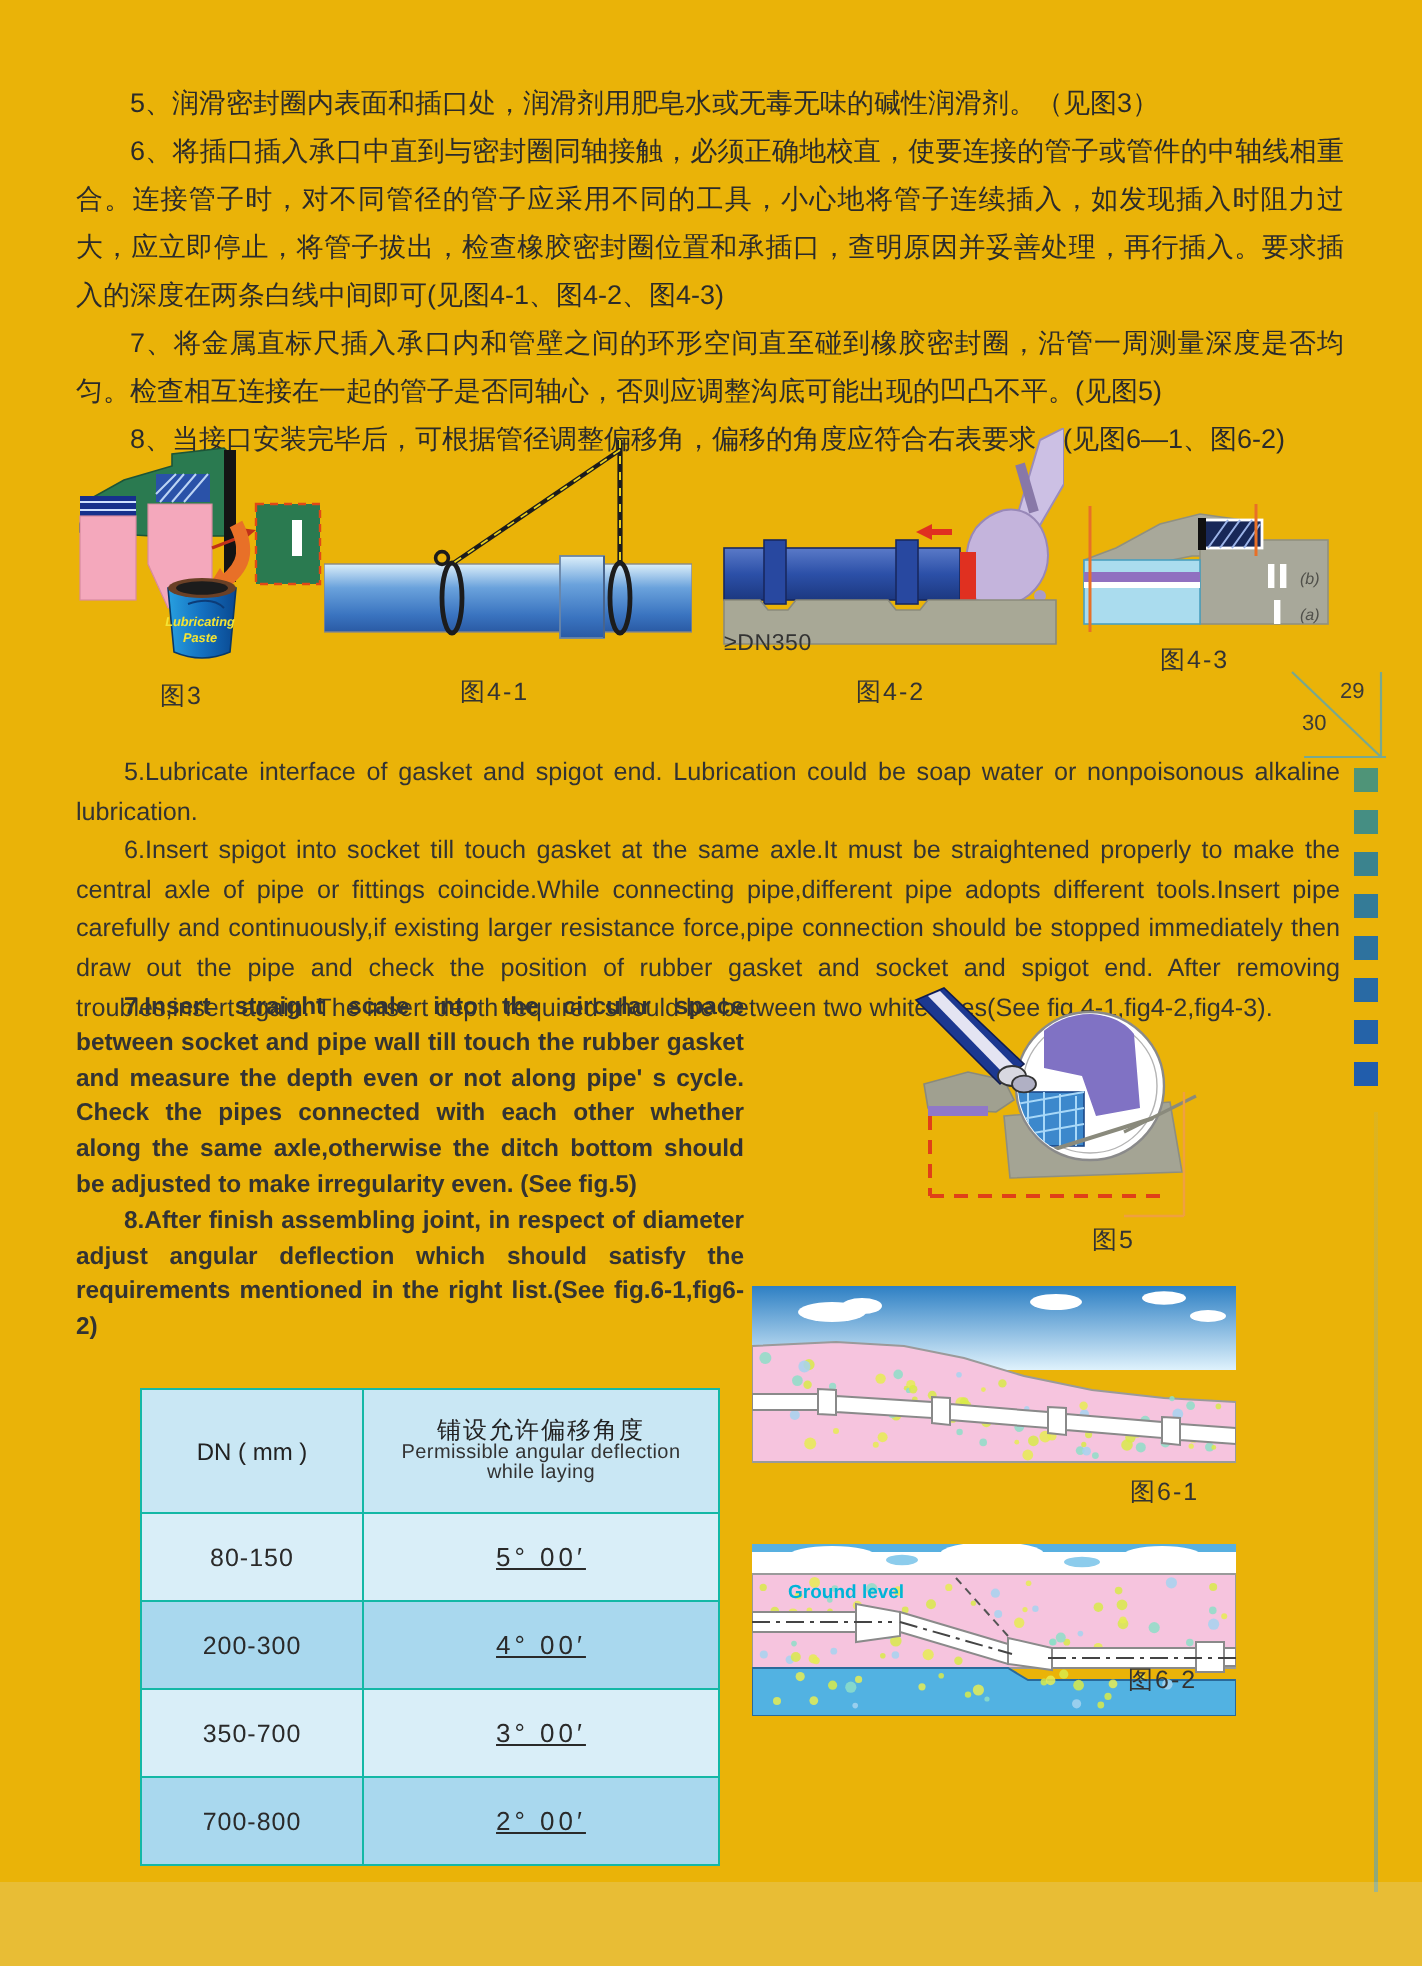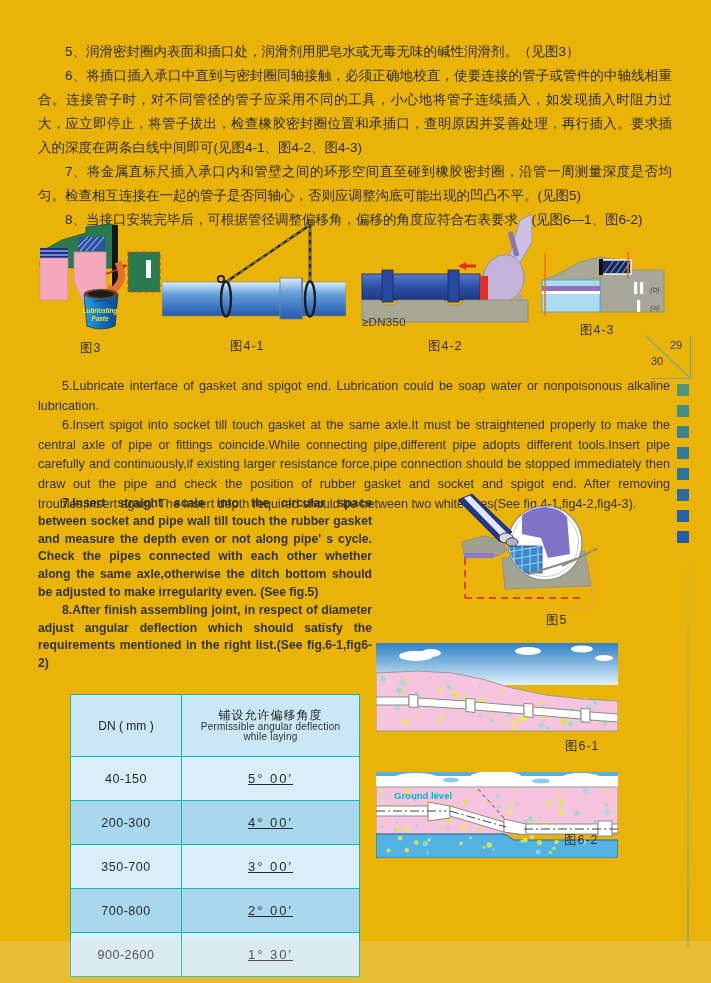--- a/index.html
+++ b/index.html
@@ -354,38 +354,34 @@
       <tr>
         <th class="c1 hd">DN ( mm )</th>
         <th class="hd">
           <div class="zh">铺设允许偏移角度</div>
           <div class="en">Permissible angular deflection while laying</div>
         </th>
       </tr>
     </thead>
     <tbody>
       <tr class="row-l">
-        <td class="c1 dn-cell">40-150</td>
+        <td class="c1 dn-cell">80-150</td>
         <td class="ang-cell">5° 00′</td>
         </tr>
       <tr class="row-d">
         <td class="c1 dn-cell">200-300</td>
         <td class="ang-cell">4° 00′</td>
         </tr>
       <tr class="row-l">
         <td class="c1 dn-cell">350-700</td>
         <td class="ang-cell">3° 00′</td>
         </tr>
       <tr class="row-d">
         <td class="c1 dn-cell">700-800</td>
         <td class="ang-cell">2° 00′</td>
-        </tr>
-      <tr class="row-l">
-        <td class="c1 dn-cell">900-2600</td>
-        <td class="ang-cell">1° 30′</td>
         </tr>
     </tbody>
   </table>
 
   <svg class="fig" style="left:376px;top:772px;" width="242" height="86" viewBox="0 0 242 86">
     <g>
       <rect x="0" y="0" width="242" height="15" fill="#ffffff"></rect>
       <rect x="0" y="0" width="242" height="4" fill="#58b0e0"></rect>
       <ellipse cx="40" cy="6" rx="22" ry="5" fill="#ffffff"></ellipse>
       <ellipse cx="120" cy="5" rx="26" ry="6" fill="#ffffff"></ellipse>

